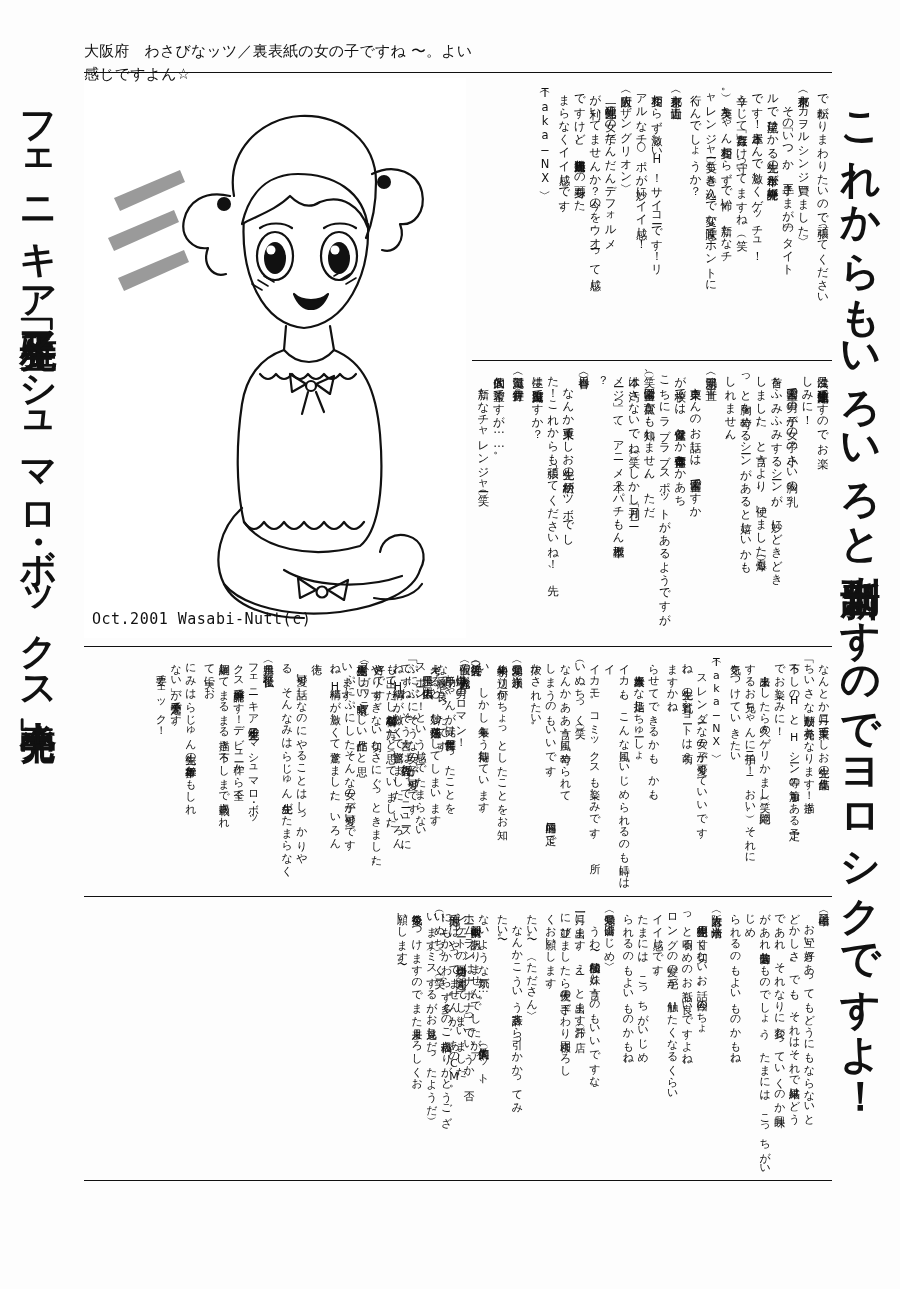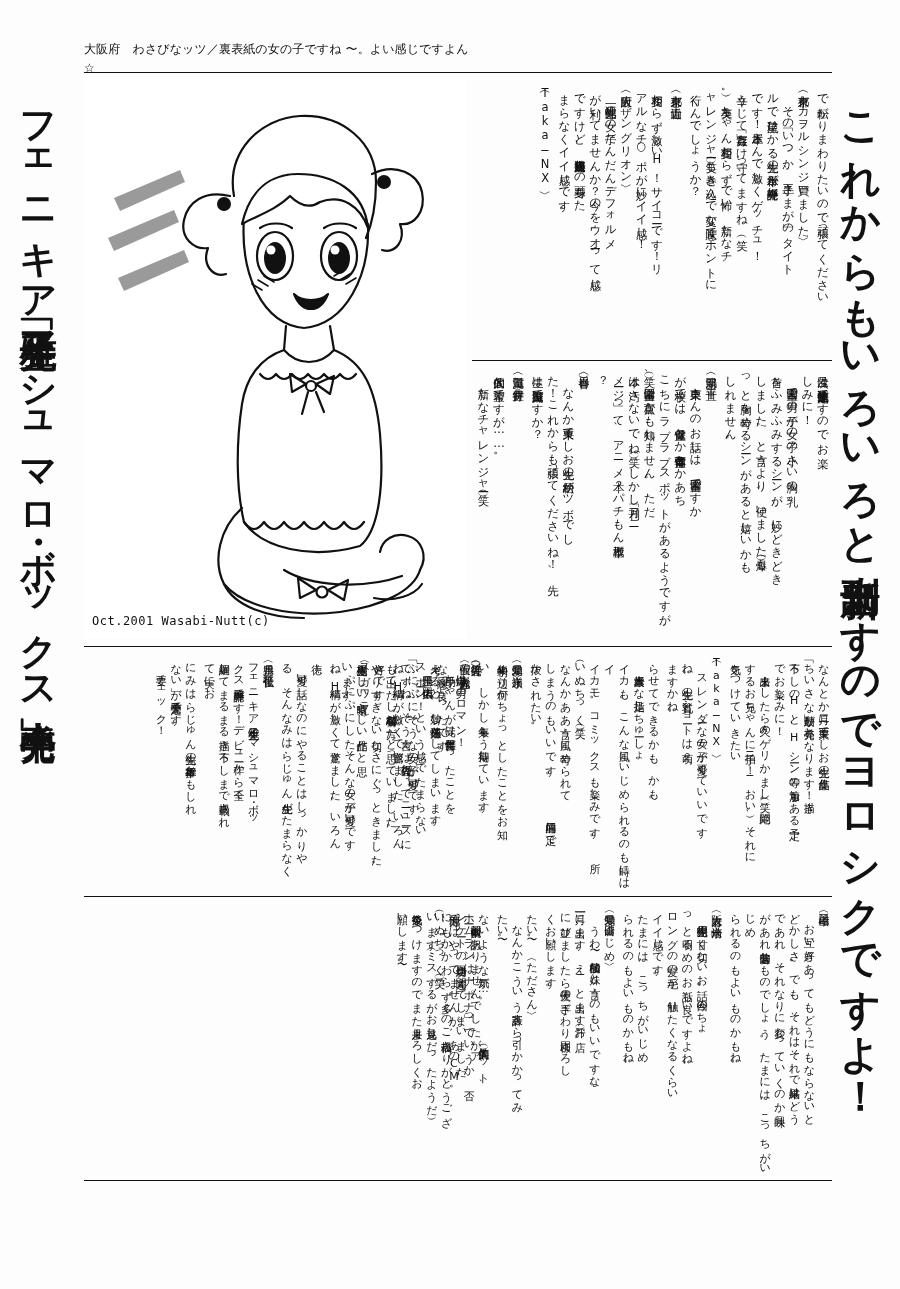--- a/index.html
+++ b/index.html
@@ -40,37 +40,37 @@
     height:1130px;
     font-size:37px;
     font-weight:bold;
     line-height:1.05;
   }
   
   .top-caption{
     position:absolute;
     top:40px;left:84px;
     width:390px;
-    font-size:12px;
+    font-size:15px;
     line-height:1.55;
     letter-spacing:0.01em;
   }
   
   .illo{
     position:absolute;
     top:78px;left:84px;
     width:382px;height:560px;
     background:#ffffff;
     overflow:hidden;
   }
   .illo svg{display:block}
   .illo-sig{
     position:absolute;
     left:8px;bottom:10px;
-    font-size:12px;
+    font-size:15px;
     font-family:"DejaVu Sans Mono", monospace;
     letter-spacing:0.5px;
   }
   
   .hr{
     position:absolute;
     background:#111;
     height:1px;
   }
   

